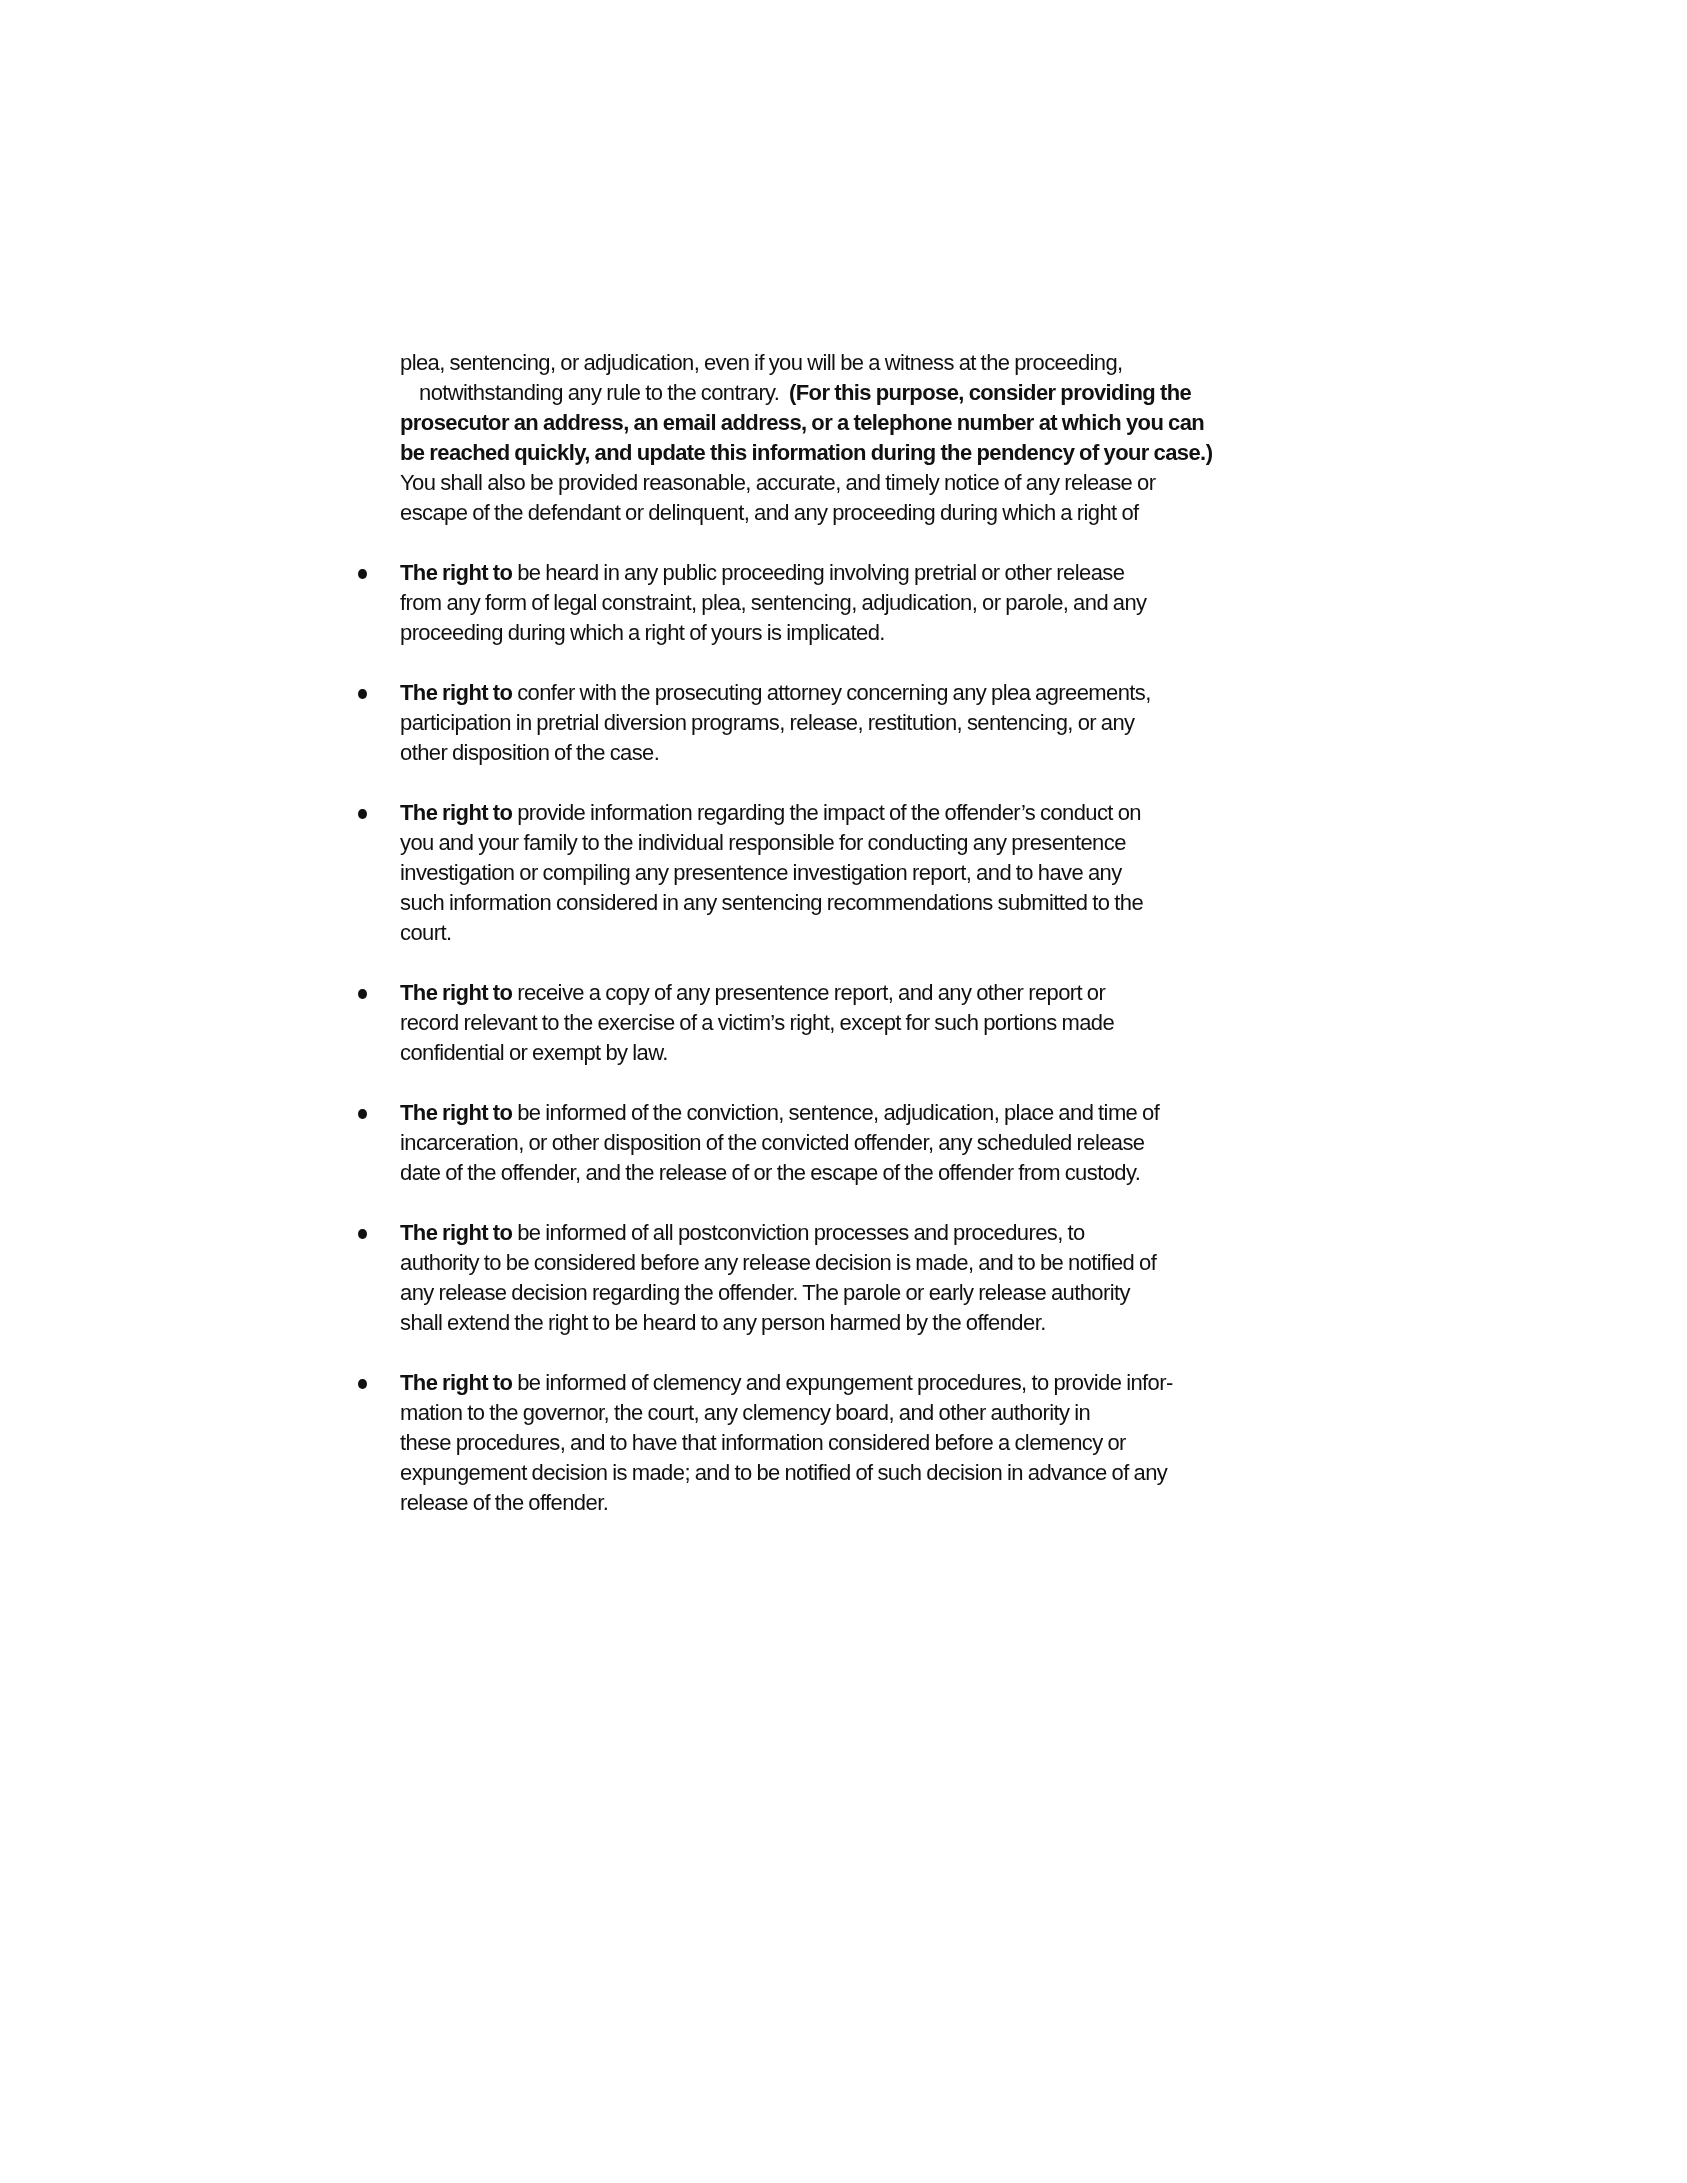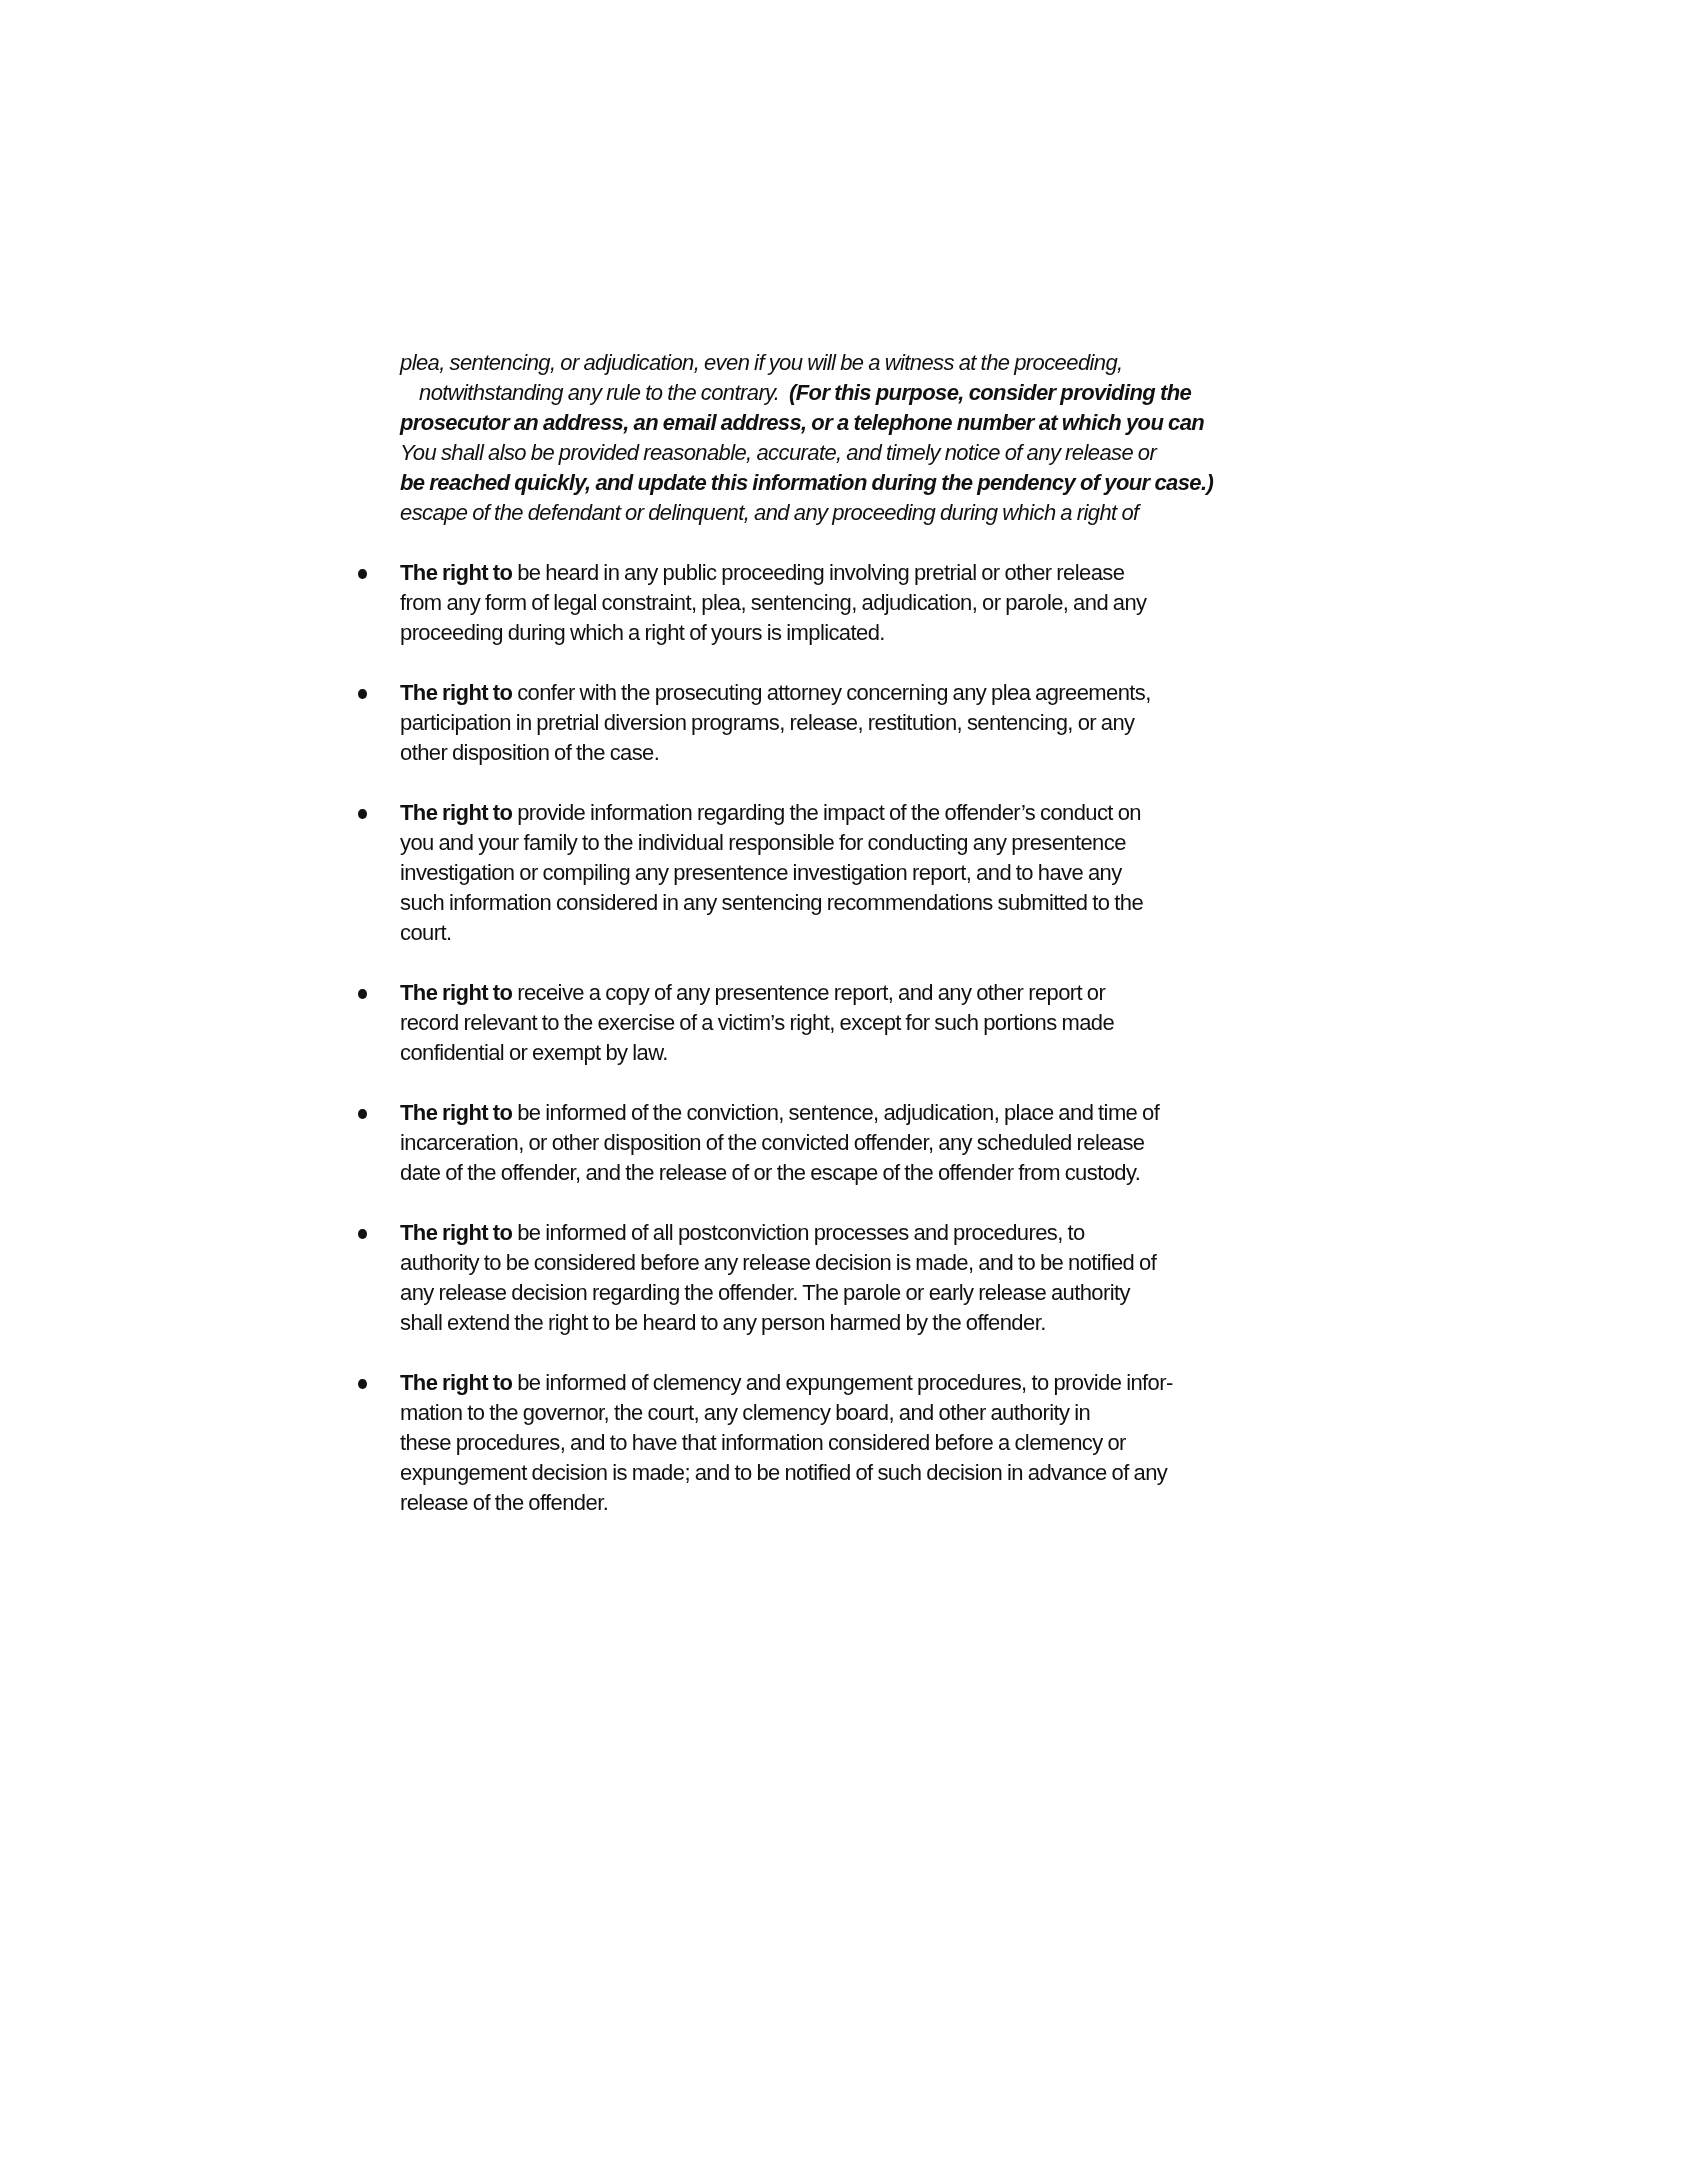--- a/index.html
+++ b/index.html
@@ -28,21 +28,20 @@
       left: 400px;
       top: 348px;
       width: 873px;
       font-size: 22px;
       line-height: 30px;
       letter-spacing: -0.6px;
       word-spacing: -0.7px;
     }
     .para {
       margin: 0;
-      font-style: italic;
     }
     .line {
       display: block;
       white-space: nowrap;
     }
     .bold {
       font-weight: bold;
       text-align: center;
     }
     .list {
@@ -67,22 +66,22 @@
 </head>
 <body>
 
 <div class="page">
   <div class="content">
 
     <p class="para">
       <span class="line"><span style="white-space: pre;">plea, sentencing, or adjudication, even if you will be a witness at the proceeding,</span><span class="bold" style="white-space: pre;"></span></span>
       <span class="line"><span style="white-space: pre; margin-left: 19px;">notwithstanding any rule to the contrary.  </span><span class="bold" style="white-space: pre;">(For this purpose, consider providing the</span></span>
       <span class="line"><span style="white-space: pre;"></span><span class="bold" style="white-space: pre;">prosecutor an address, an email address, or a telephone number at which you can</span></span>
+      <span class="line"><span style="white-space: pre;"></span><span class="bold" style="white-space: pre;">be reached quickly, and update this information during the pendency of your case.)</span></span>
       <span class="line"><span style="white-space: pre;">You shall also be provided reasonable, accurate, and timely notice of any release or</span><span class="bold" style="white-space: pre;"></span></span>
-      <span class="line"><span style="white-space: pre;"></span><span class="bold" style="white-space: pre;">be reached quickly, and update this information during the pendency of your case.)</span></span>
       <span class="line"><span style="white-space: pre;">escape of the defendant or delinquent, and any proceeding during which a right of</span><span class="bold" style="white-space: pre;"></span></span>
     </p>
 
     <ul class="list">
 
       <li class="item">
         <span class="bullet"></span>
         <span class="line"><span class="bold" style="white-space: pre;">The right to</span><span style="white-space: pre;"> be heard in any public proceeding involving pretrial or other release</span></span>
         <span class="line">from any form of legal constraint, plea, sentencing, adjudication, or parole, and any</span>
         <span class="line">proceeding during which a right of yours is implicated.</span>

